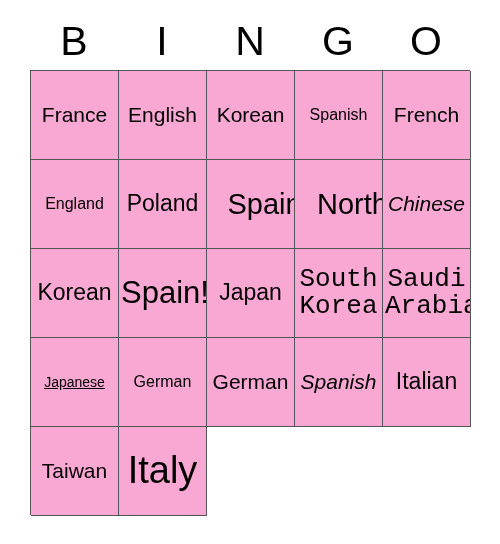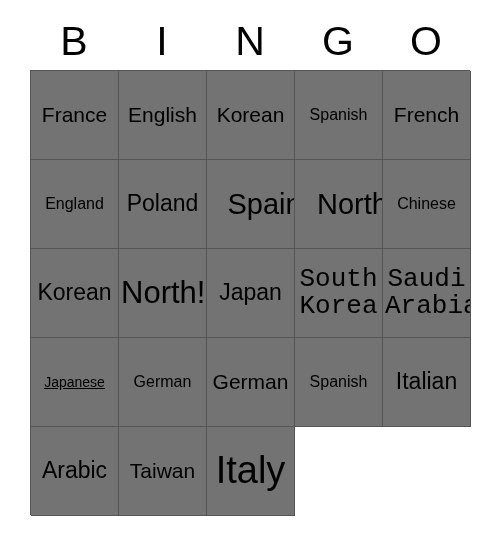--- a/index.html
+++ b/index.html
@@ -57,40 +57,40 @@
     border-left: 1px solid #555555;
     display: grid;
     grid-template-columns: repeat(5, 88px);
     grid-template-rows: repeat(5, 89px);
   }
   .grid .cell:nth-child(5n) { }
   .cell {
     box-sizing: border-box;
     border-right: 1px solid #555555;
     border-bottom: 1px solid #555555;
-    background: #737373;
+    background: #f9a8d4;
     display: flex;
     align-items: center;
     justify-content: center;
     text-align: center;
     padding: 1px 2px;
     overflow: hidden;
   }
   .cell-text {
     display: block;
     width: 100%;
     line-height: 1.04;
     color: #000000;
     white-space: pre-line;
   }
 
   
   .fs-xs   { font-size: 14px; text-decoration: underline; }
   .fs-s    { font-size: 16px; }
-  .fs-sm   { font-size: 16px; }
+  .fs-sm   { font-size: 21px; font-style: italic; }
   .fs-m    { font-size: 21px; }
   .fs-ml   { font-size: 23px; }
   .fs-l    { font-size: 26px; font-family: Liberation Mono, monospace; }
   .fs-xl   { font-size: 29px; margin-left: 28px; }
   .fs-xxl  { font-size: 31px; }
   .fs-huge { font-size: 38px; }
 </style>
 </head>
 <body>
 
@@ -132,21 +132,21 @@
       <div class="cell">
         <span class="cell-text fs-xl">North</span>
       </div>
       <div class="cell">
         <span class="cell-text fs-sm">Chinese</span>
       </div>
       <div class="cell">
         <span class="cell-text fs-ml">Korean</span>
       </div>
       <div class="cell">
-        <span class="cell-text fs-xxl">North!</span>
+        <span class="cell-text fs-xxl">Spain!</span>
       </div>
       <div class="cell">
         <span class="cell-text fs-ml">Japan</span>
       </div>
       <div class="cell">
         <span class="cell-text fs-l">South
 Korea</span>
       </div>
       <div class="cell">
         <span class="cell-text fs-l">Saudi
@@ -161,23 +161,20 @@
       <div class="cell">
         <span class="cell-text fs-m">German</span>
       </div>
       <div class="cell">
         <span class="cell-text fs-sm">Spanish</span>
       </div>
       <div class="cell">
         <span class="cell-text fs-ml">Italian</span>
       </div>
       <div class="cell">
-        <span class="cell-text fs-ml">Arabic</span>
-      </div>
-      <div class="cell">
         <span class="cell-text fs-m">Taiwan</span>
       </div>
       <div class="cell">
         <span class="cell-text fs-huge">Italy</span>
       </div>
     </div>
 
 </div>
 
 </body></html>

